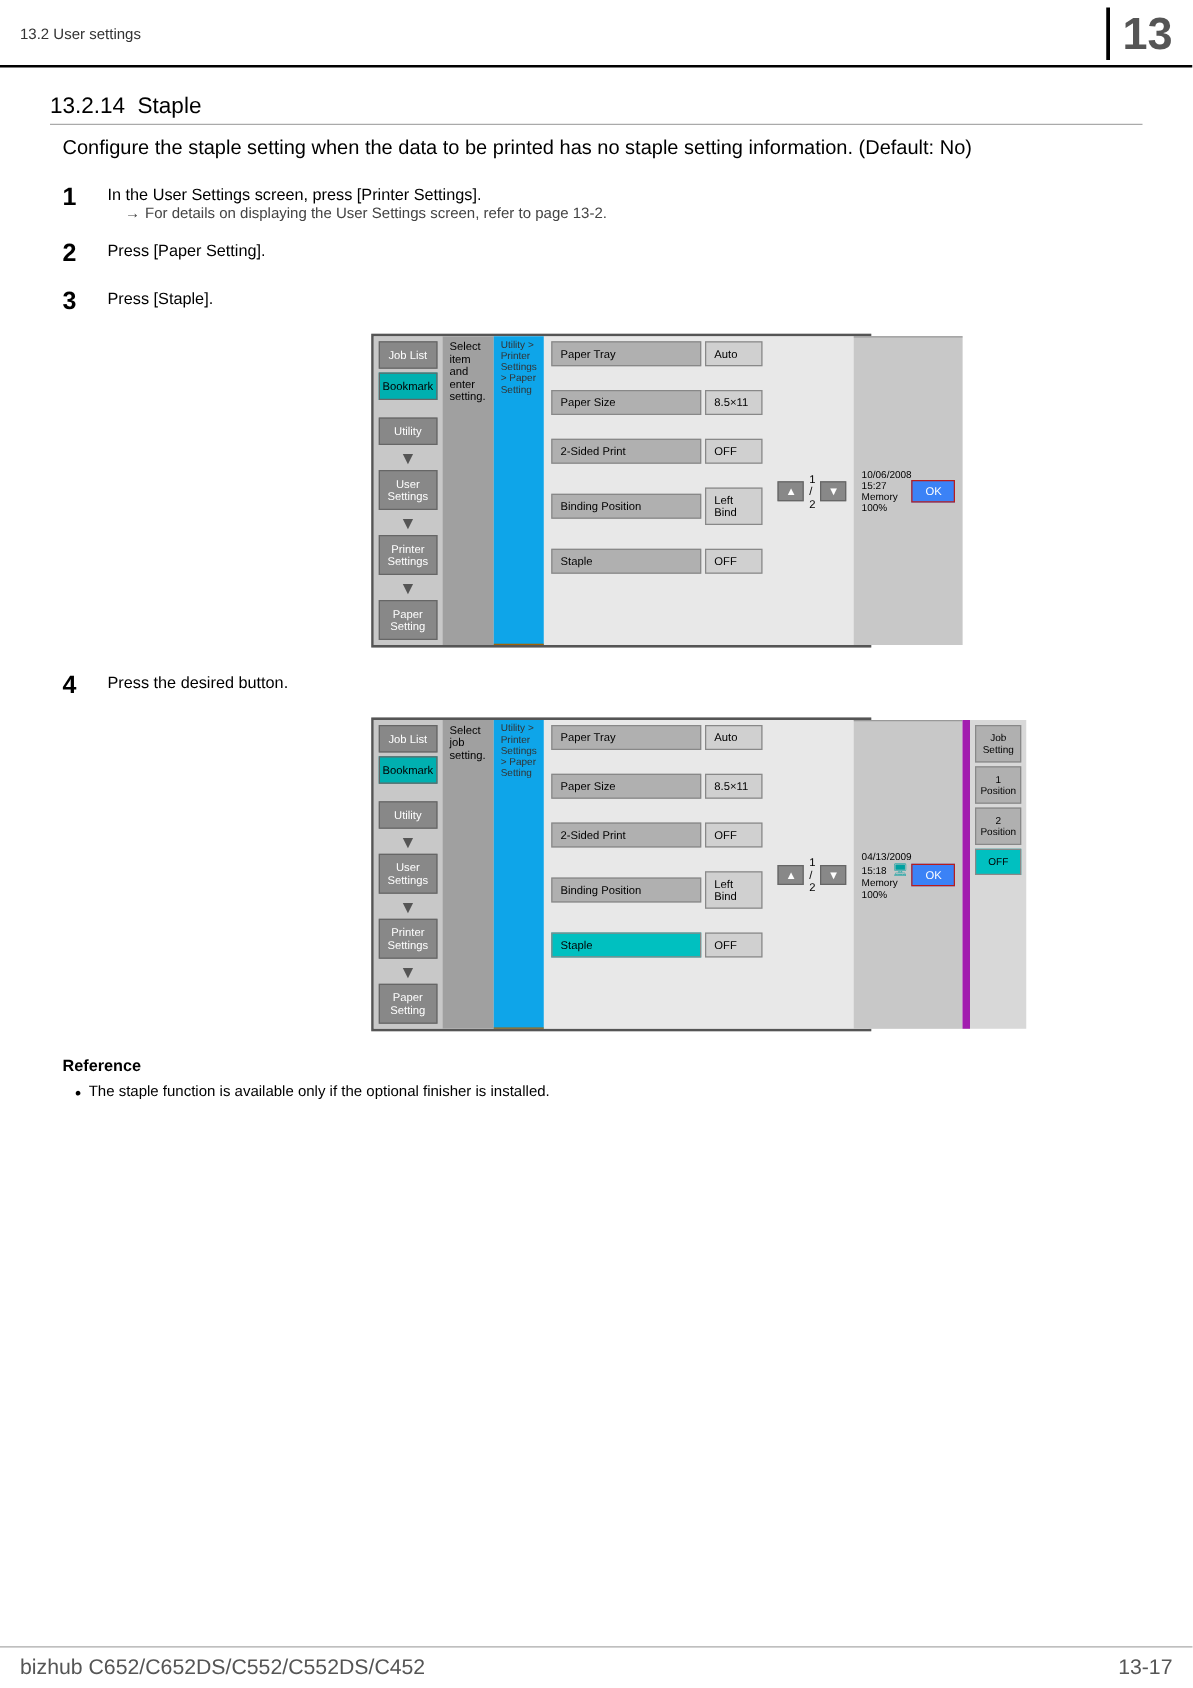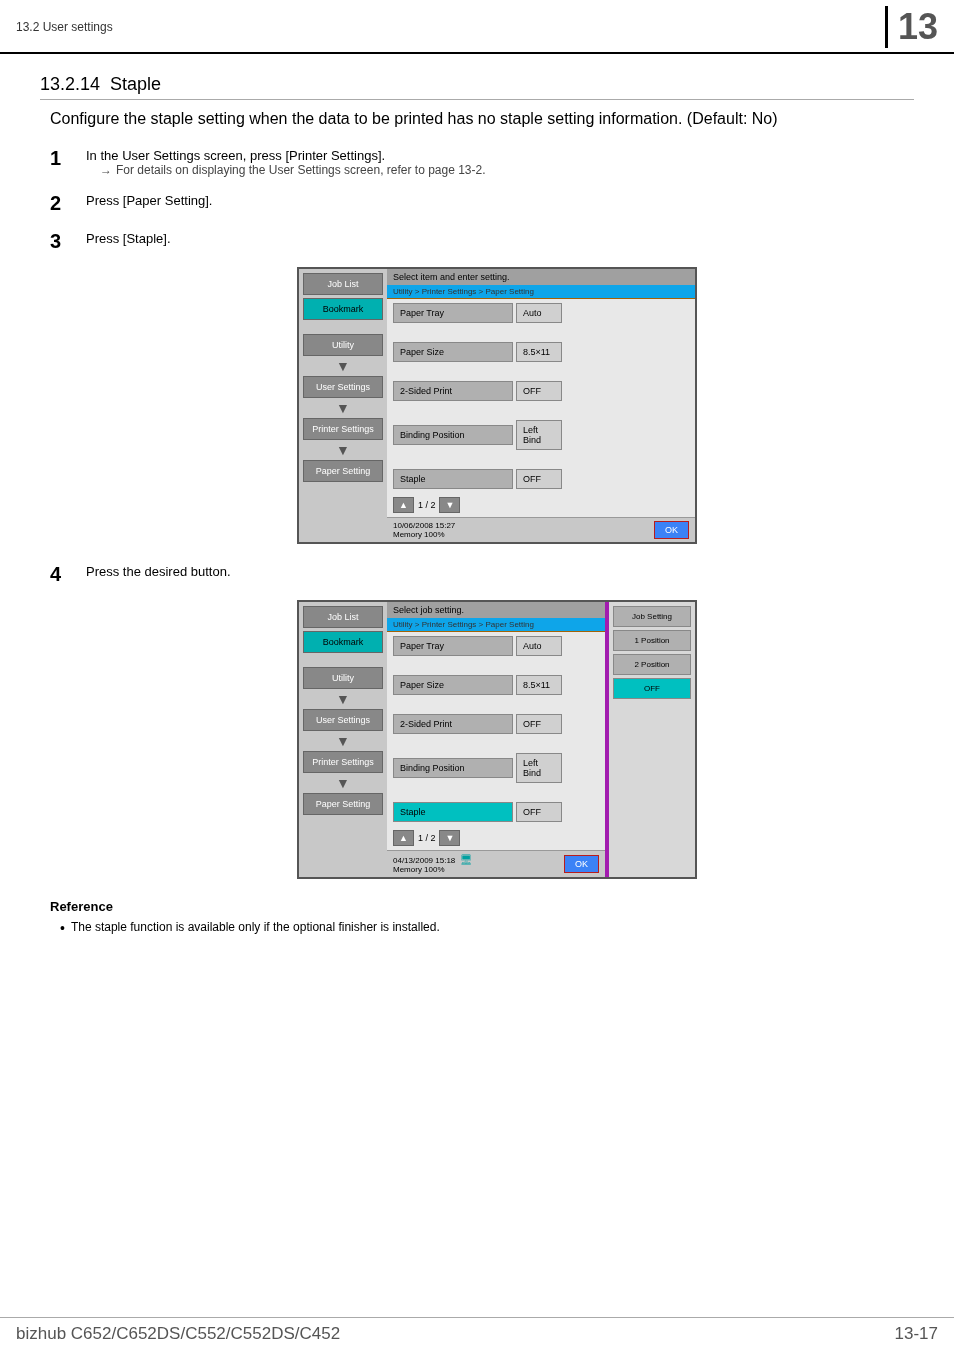--- a/index.html
+++ b/index.html
@@ -131,21 +131,21 @@
       text-align: center;
       font-size: 14px;
       color: #555;
       line-height: 1;
     }
 
     .screen-main {
       flex: 1;
       background: #e8e8e8;
       display: flex;
-      flex-direction: column;
+      flex-direction: row;
     }
 
     .screen-title-bar {
       background: #a0a0a0;
       padding: 3px 6px;
       font-size: 9px;
       color: #000;
     }
 
     .screen-breadcrumb {
@@ -225,21 +225,21 @@
     }
 
     
     .screen-right-panel {
       background: #d8d8d8;
       width: 90px;
       padding: 4px;
       display: flex;
       flex-direction: column;
       gap: 3px;
-      border-left: 4px solid #a21caf;
+      border-left: 6px solid #a21caf;
     }
 
     .panel-btn {
       background: #b0b0b0;
       border: 1px solid #888;
       padding: 5px 3px;
       font-size: 8px;
       text-align: center;
       cursor: pointer;
     }

